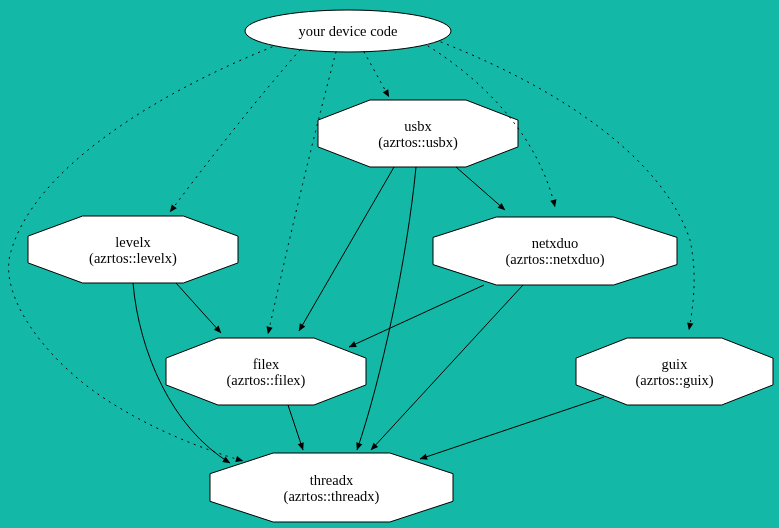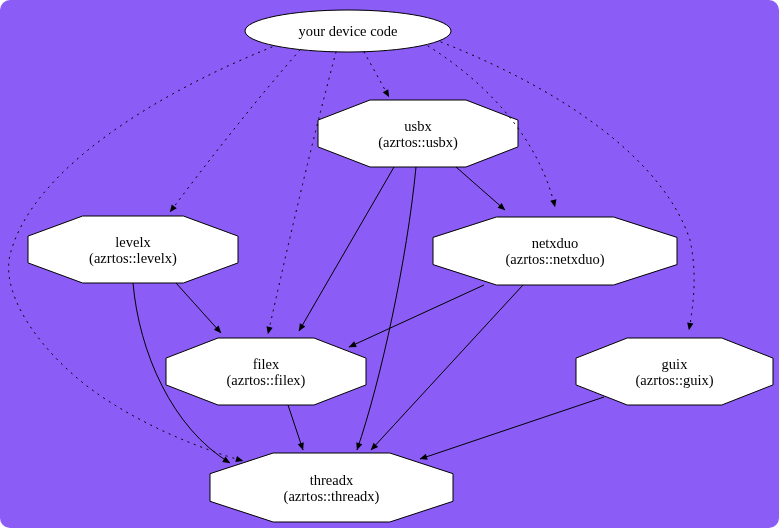--- a/index.html
+++ b/index.html
@@ -1,23 +1,22 @@
 <!DOCTYPE html>
 <html><head>
 <meta charset="utf-8">
 <style>
   html, body { margin: 0; padding: 0; background: #ffffff; }
   .canvas {
     position: relative;
     width: 779px;
     height: 528px;
-    background: #8b5cf6;
+    background: #14b8a6;
     overflow: hidden;
     font-family: "Liberation Serif", "DejaVu Serif", serif;
-    border-radius: 10px;
   }
   svg { display: block; }
   .node-shape {
     fill: #ffffff;
     stroke: #000000;
     stroke-width: 1;
   }
   .node-label {
     font-family: "Liberation Serif", "DejaVu Serif", serif;
     font-size: 14.5px;

